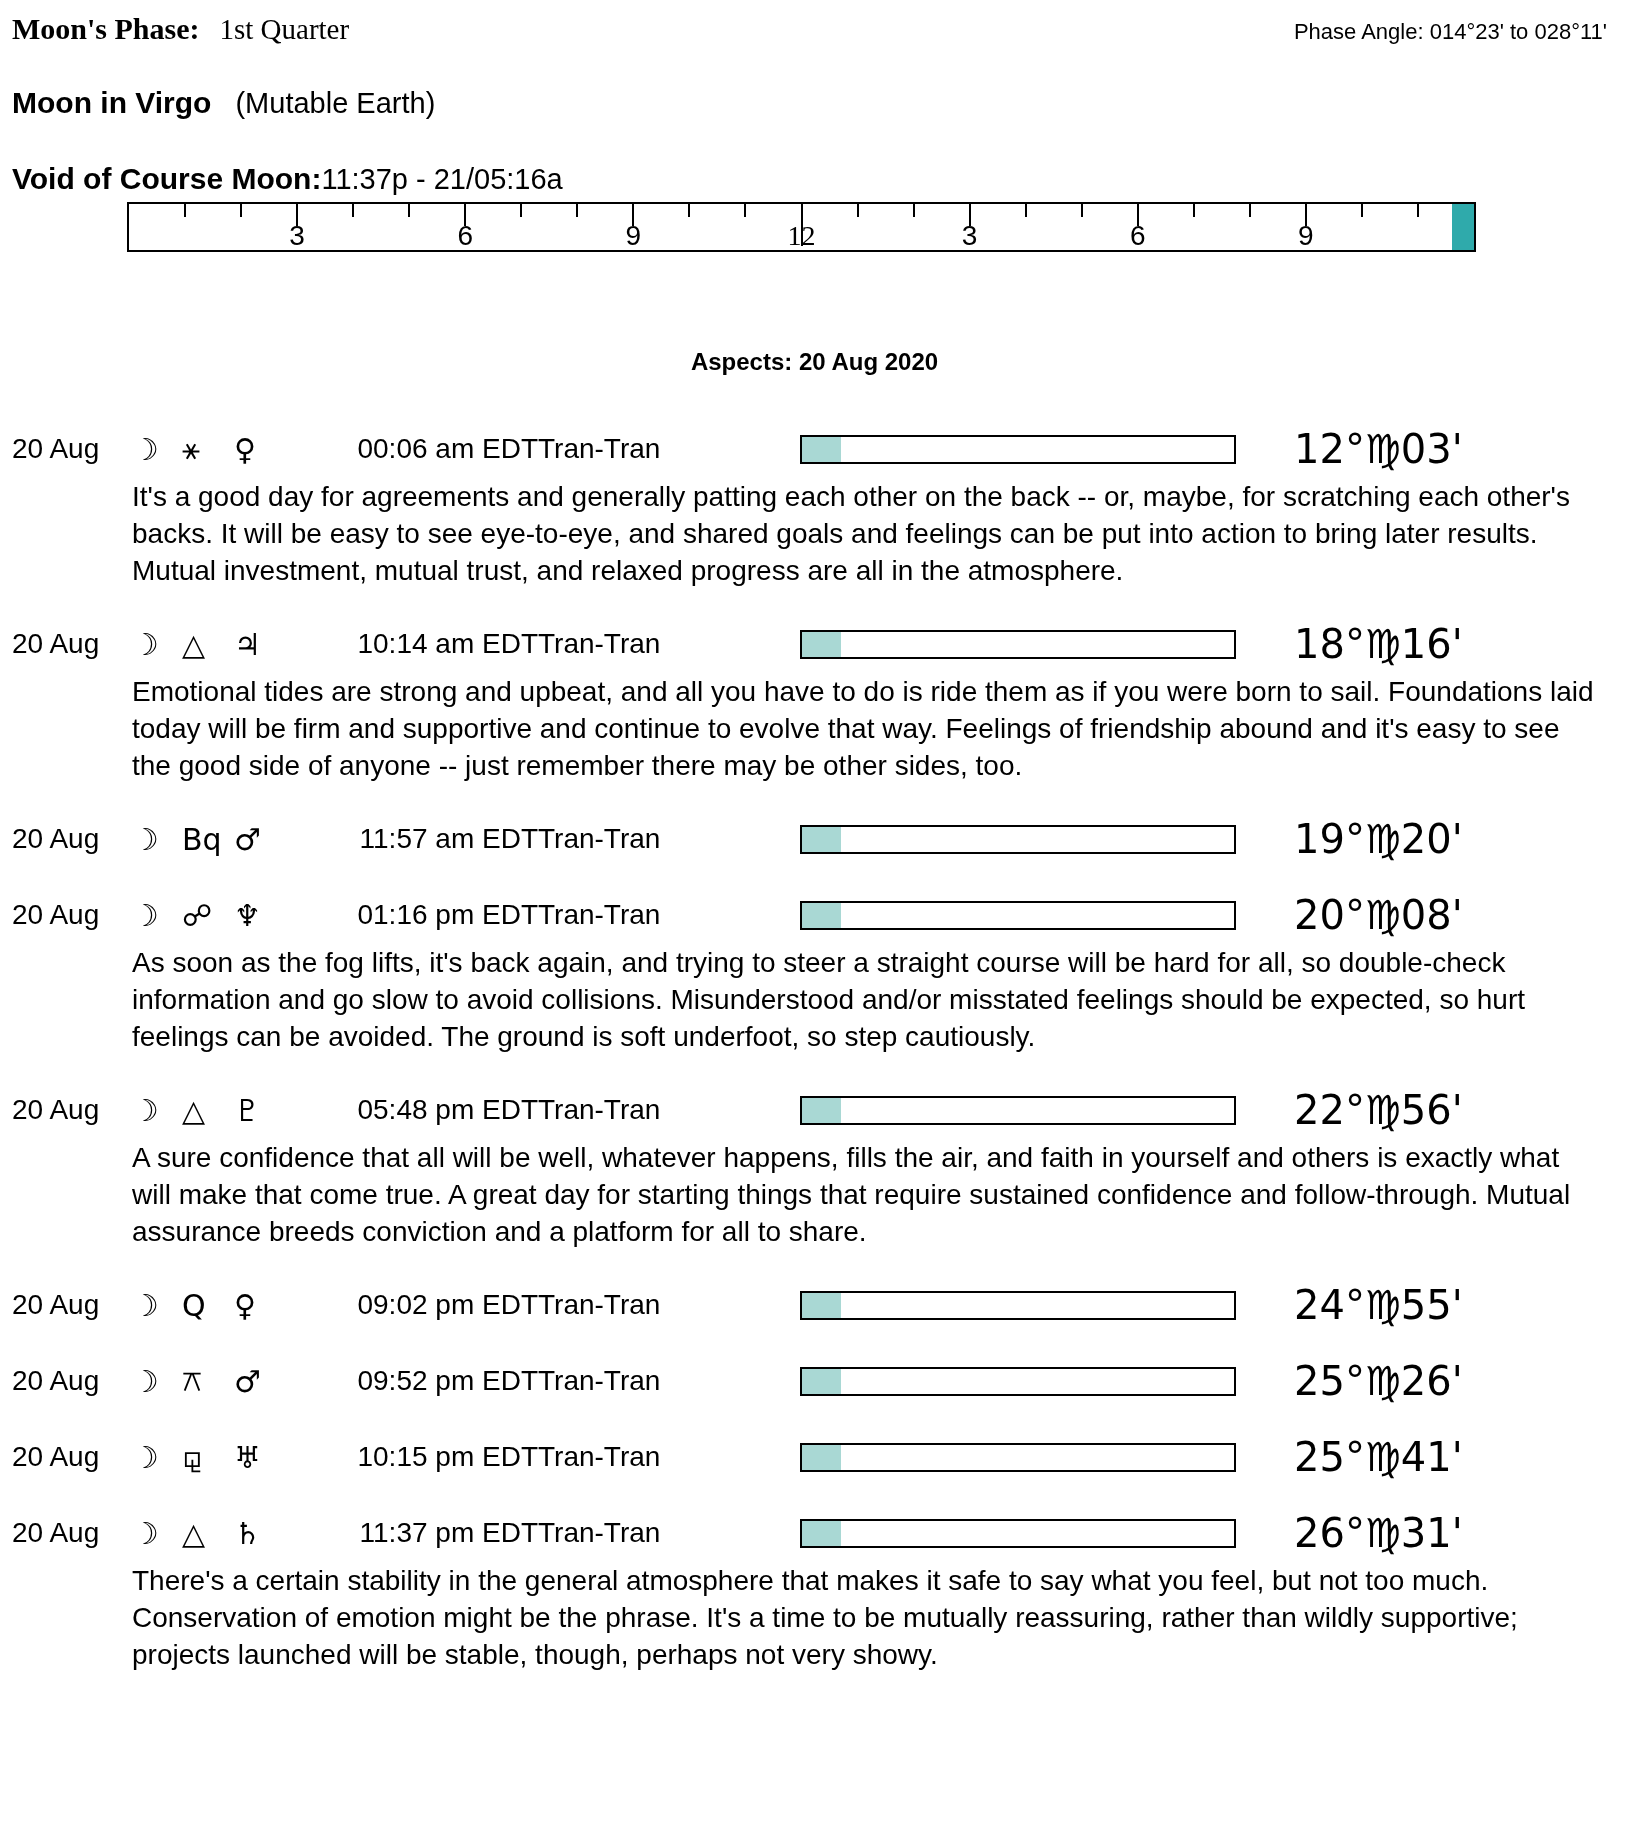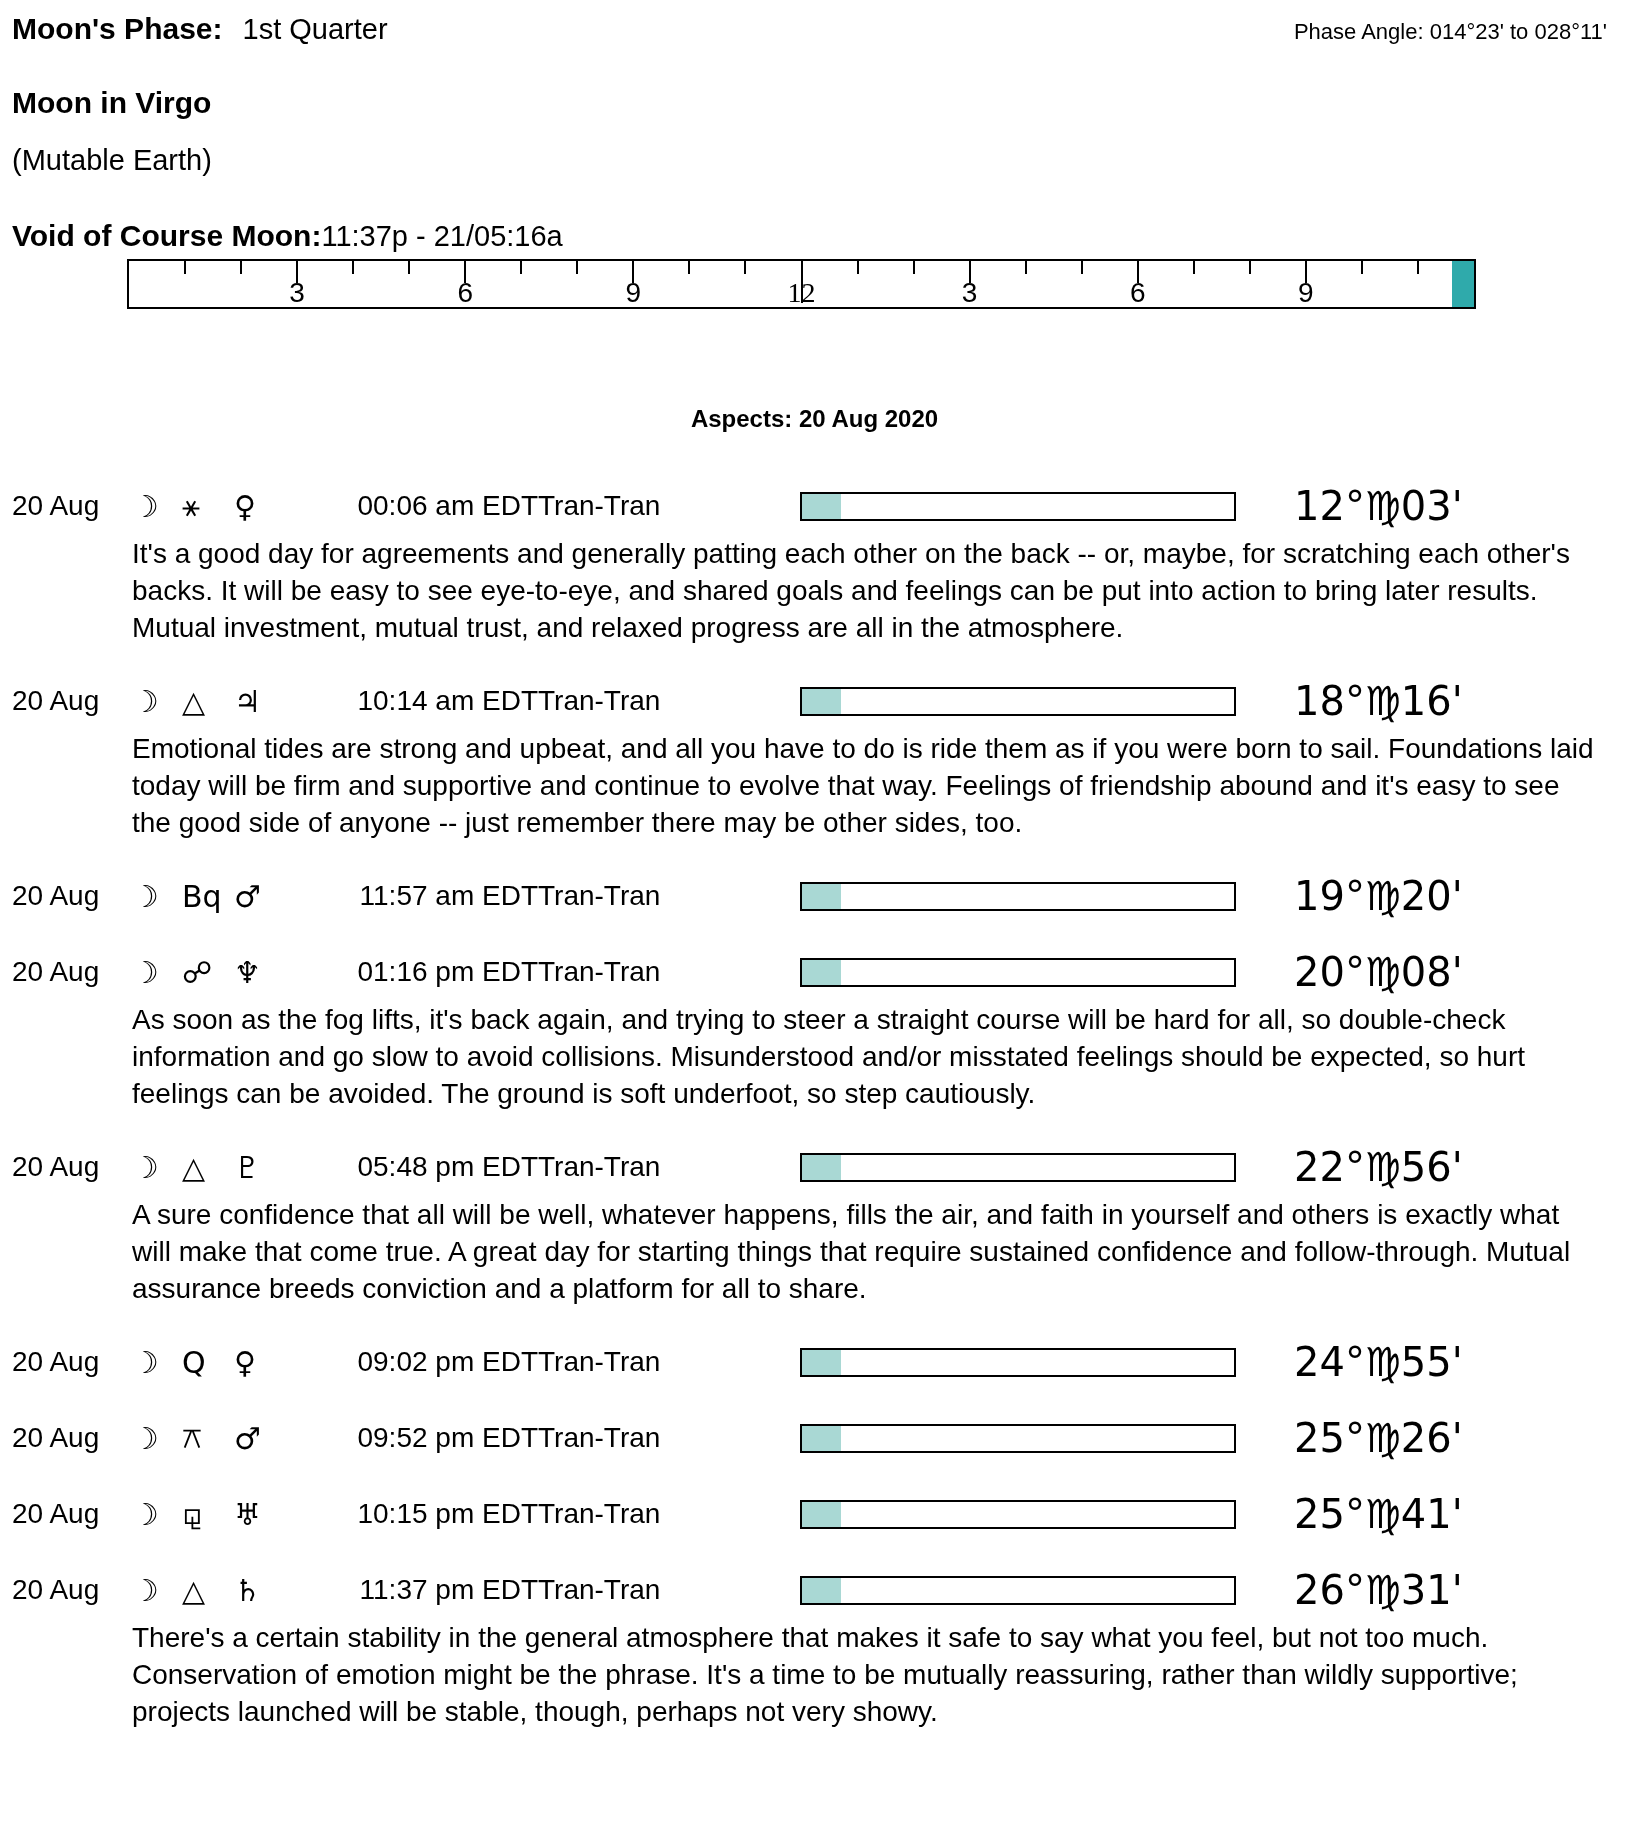--- a/index.html
+++ b/index.html
@@ -6,25 +6,25 @@
   body{
     width:1627px;min-height:1835px;
     font-family:"Liberation Sans",sans-serif;
     font-size:28px;
     box-sizing:border-box;
     padding:10px 10px 30px 12px;
   }
 
   
   .hdr-line1{display:flex;justify-content:space-between;align-items:baseline;margin-top:2px;}
-  .hdr-group{display:flex;align-items:center;gap:20px;}
+  .hdr-group{display:flex;align-items:center;gap:20px;font-family:Liberation Serif, serif;}
   .hdr-title{font-weight:bold;font-size:30px;}
   .hdr-val{font-size:29px;}
   .phase-angle{font-size:22px;margin-right:10px;}
-  .hdr-line2{margin-top:40px;display:flex;align-items:baseline;gap:24px;flex-direction:column;}
+  .hdr-line2{margin-top:40px;display:flex;align-items:baseline;gap:24px;}
   .voc-line{margin-top:42px;display:flex;align-items:baseline;}
 
   
   .ruler{
     position:relative;
     margin:6px 0 0 115px;
     width:1345px;height:46px;
     border:2px solid #000;
     background:#fff;
   }

